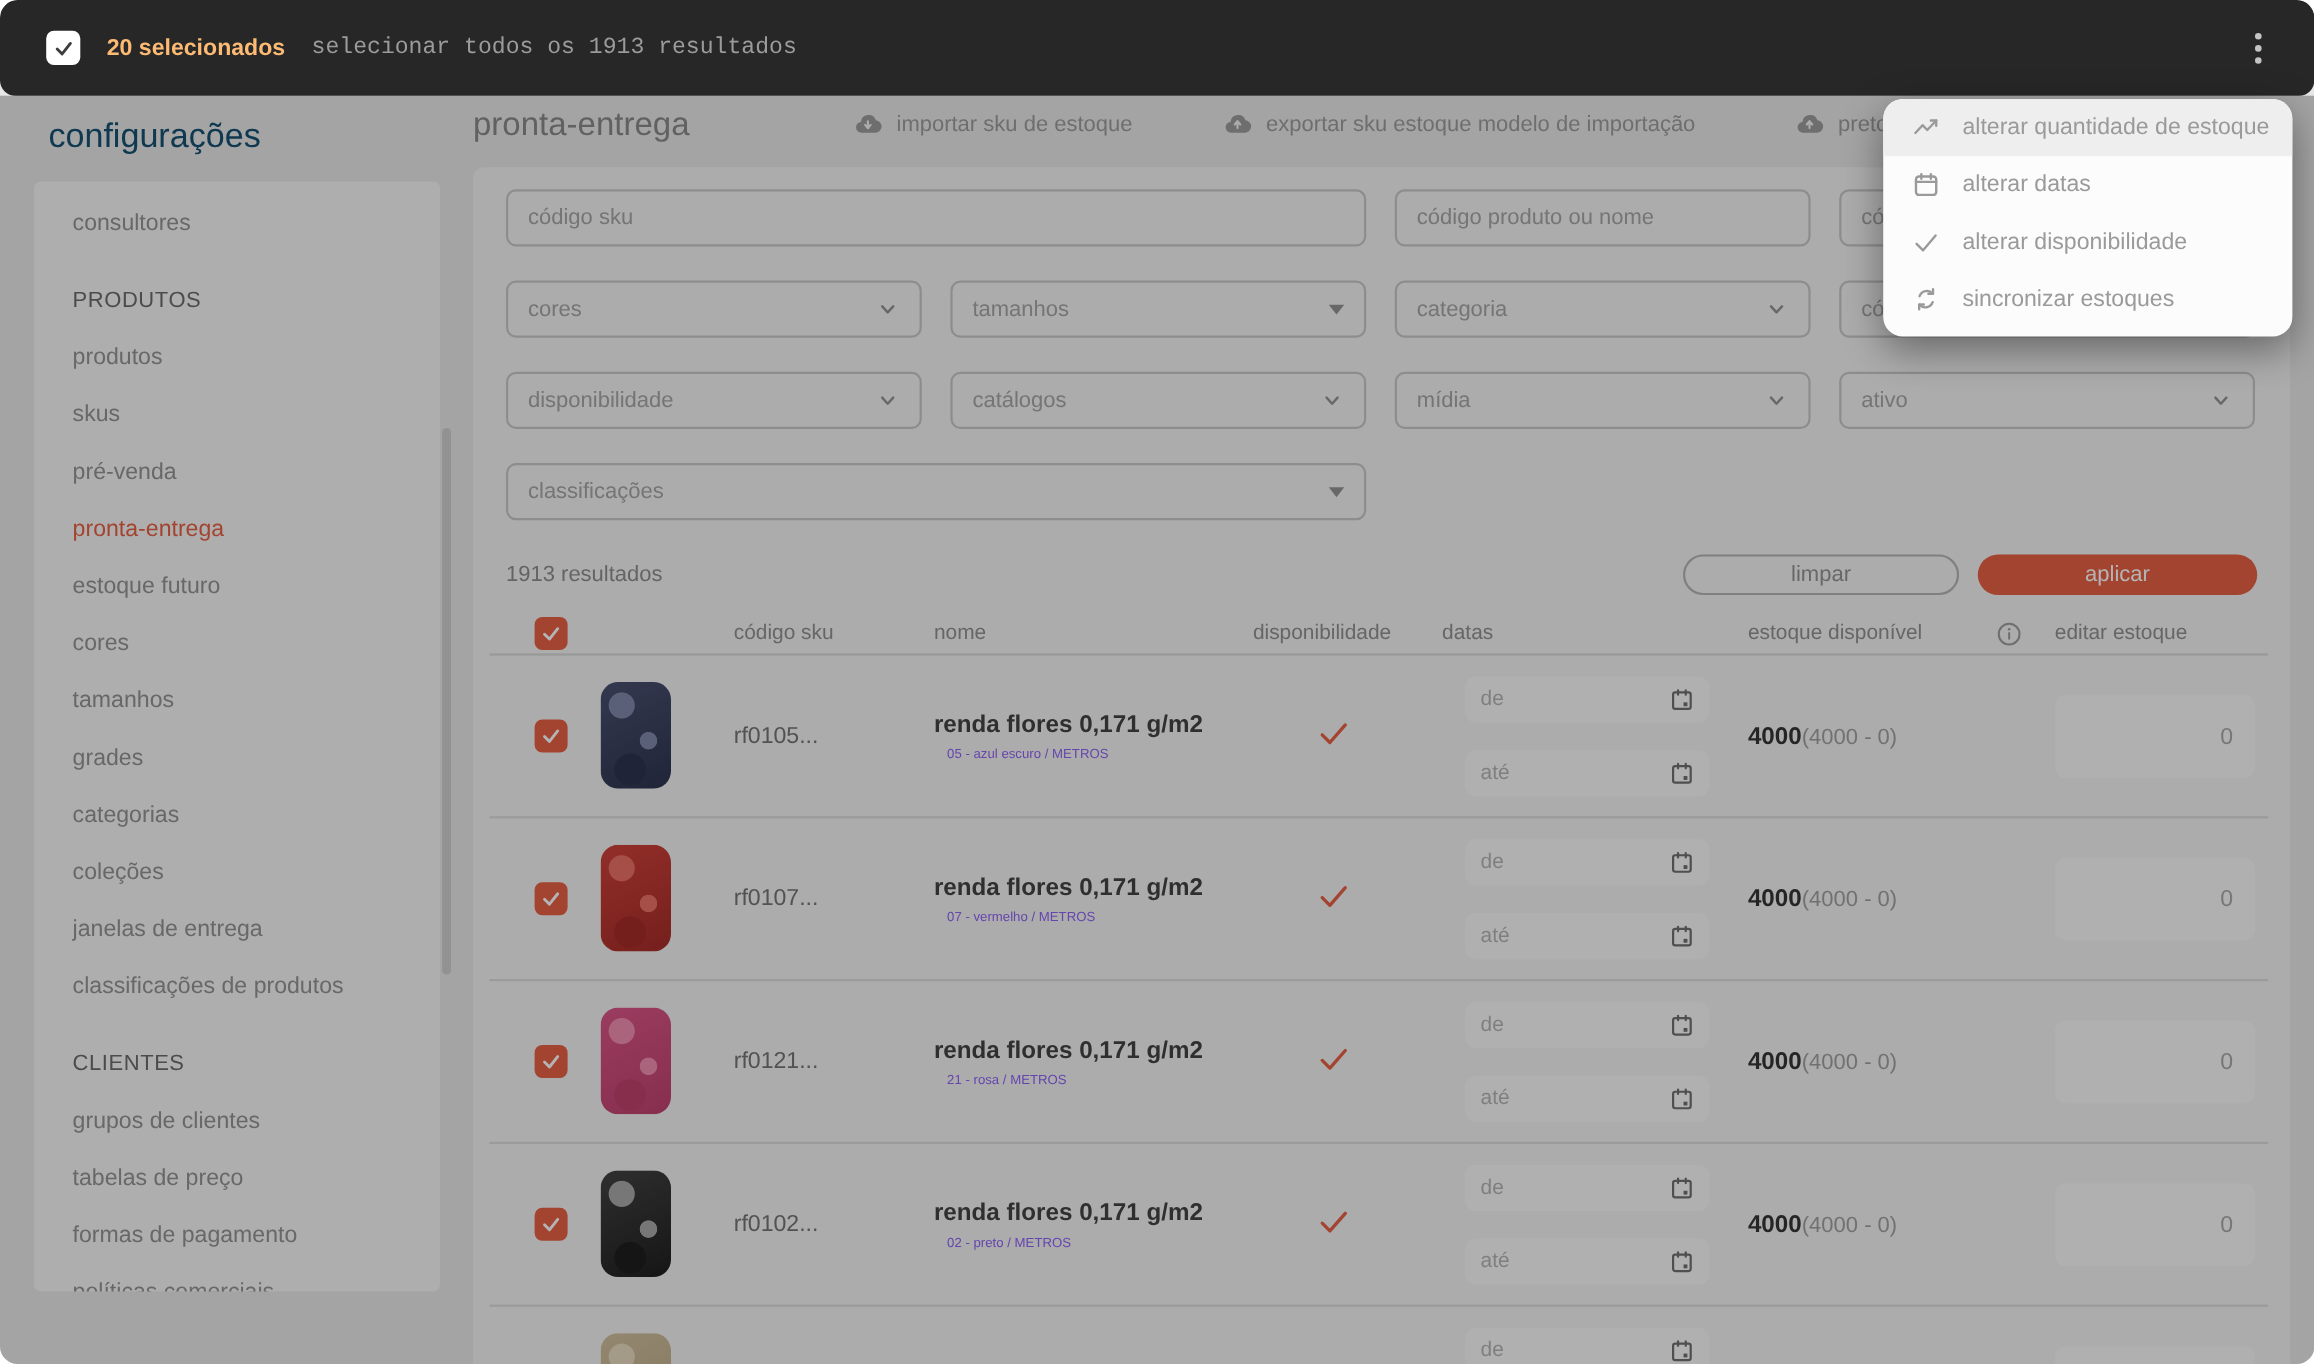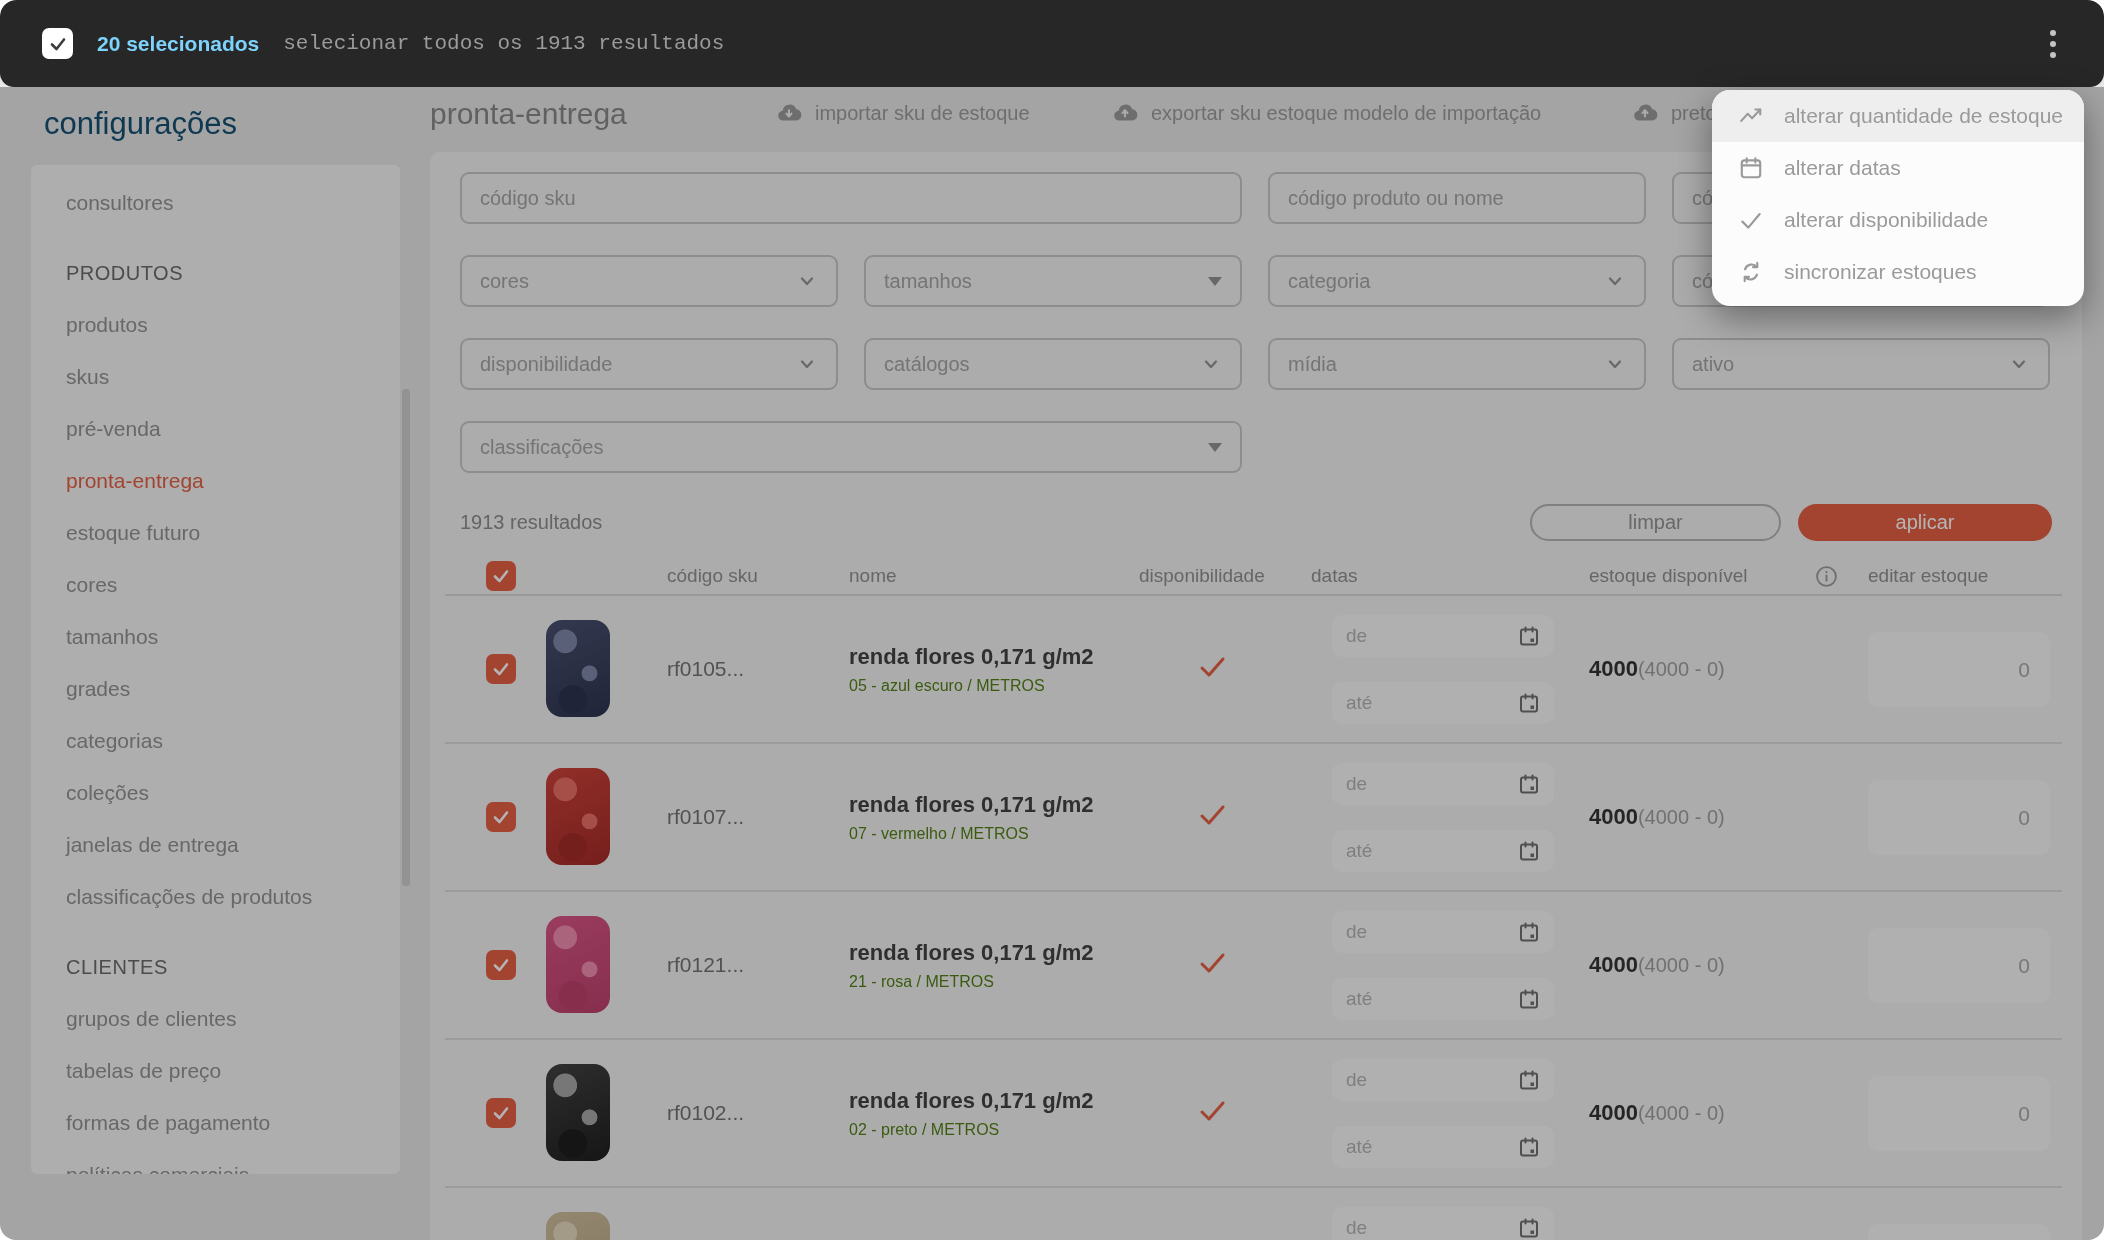--- a/index.html
+++ b/index.html
@@ -4,21 +4,21 @@
 <style>
   html,body{margin:0;padding:0;background:#fff;}
   .page{position:relative;width:2104px;height:1240px;background:#e7e7e7;border-radius:16px;
         overflow:hidden;font-family:"Liberation Sans",sans-serif;}
   
   .topbar{position:absolute;left:0;top:0;right:0;height:87px;background:#272727;
           border-radius:16px 16px 14px 14px;display:flex;align-items:center;
           padding:0 42px;gap:24px;z-index:60;box-sizing:border-box;}
   .tb-check{width:31px;height:31px;background:#ffffff;border-radius:7px;display:flex;
             align-items:center;justify-content:center;cursor:pointer;flex:0 0 auto;}
-  .tb-count{color:#7dd3fc;font-size:21px;font-weight:bold;}
+  .tb-count{color:#fdba74;font-size:21px;font-weight:bold;}
   .tb-link{color:#9b9b9b;font-size:21px;cursor:pointer;font-family:Liberation Mono, monospace;}
   .kebab{margin-left:auto;display:flex;flex-direction:column;gap:5px;padding:6px;cursor:pointer;}
   .kebab i{width:6px;height:6px;border-radius:50%;background:#c4c4c4;}
   
   .backdrop{position:absolute;left:0;right:0;top:87px;bottom:0;background:rgba(22,22,22,.32);z-index:40;}
   
   .menu{position:absolute;left:1712px;top:90px;width:372px;background:#fcfcfc;border-radius:18px;
         box-shadow:0 12px 36px rgba(0,0,0,.4);z-index:80;padding-bottom:8px;overflow:hidden;}
   .menu-item{height:52px;display:flex;align-items:center;gap:20px;padding:0 26px;
              font-size:21px;color:#9a9a9a;cursor:pointer;white-space:nowrap;}
@@ -63,21 +63,21 @@
   .thead{position:relative;height:31px;border-bottom:2px solid #d8d8d8;font-size:19px;color:#8d8d8d;}
   .thead span{position:absolute;top:2px;white-space:nowrap;}
   .cb{width:30px;height:30px;background:#e65a3e;border-radius:7px;display:flex;align-items:center;
       justify-content:center;cursor:pointer;}
   .trow{position:relative;height:146px;border-bottom:2px solid #dadada;}
   .trow .cb{position:absolute;left:41px;top:58px;}
   .thumb{position:absolute;left:101px;top:24px;width:64px;height:97px;border-radius:16px;}
   .tcode{position:absolute;left:222px;top:50%;transform:translateY(-50%);font-size:21px;color:#6f6f6f;}
   .tname{position:absolute;left:404px;top:50%;transform:translateY(-50%);}
   .tname .n1{font-size:22px;color:#3c3c3c;font-weight:bold;}
-  .tname .n2{font-size:16px;color:#4d7c0f;margin-top:7px;}
+  .tname .n2{font-size:12px;color:#8b5cf6;margin-top:7px;margin-left:12px;}
   .tavail{position:absolute;left:737px;width:60px;top:56px;display:flex;justify-content:center;}
   .dinp{position:absolute;left:887px;width:222px;height:42px;background:#fafafa;border-radius:10px;
         display:flex;align-items:center;justify-content:space-between;padding:0 14px;
         box-sizing:border-box;font-size:19px;color:#b2b2b2;cursor:pointer;}
   .dinp.from{top:19px;} .dinp.to{top:86px;}
   .tstock{position:absolute;left:1144px;top:50%;transform:translateY(-50%);font-size:22px;
           color:#2d2d2d;font-weight:bold;white-space:nowrap;}
   .tstock span{font-size:20px;color:#9d9d9d;font-weight:normal;}
   .ebox{position:absolute;left:1423px;top:36px;width:182px;height:75px;background:#fafafa;
         border-radius:10px;display:flex;align-items:center;justify-content:flex-end;

